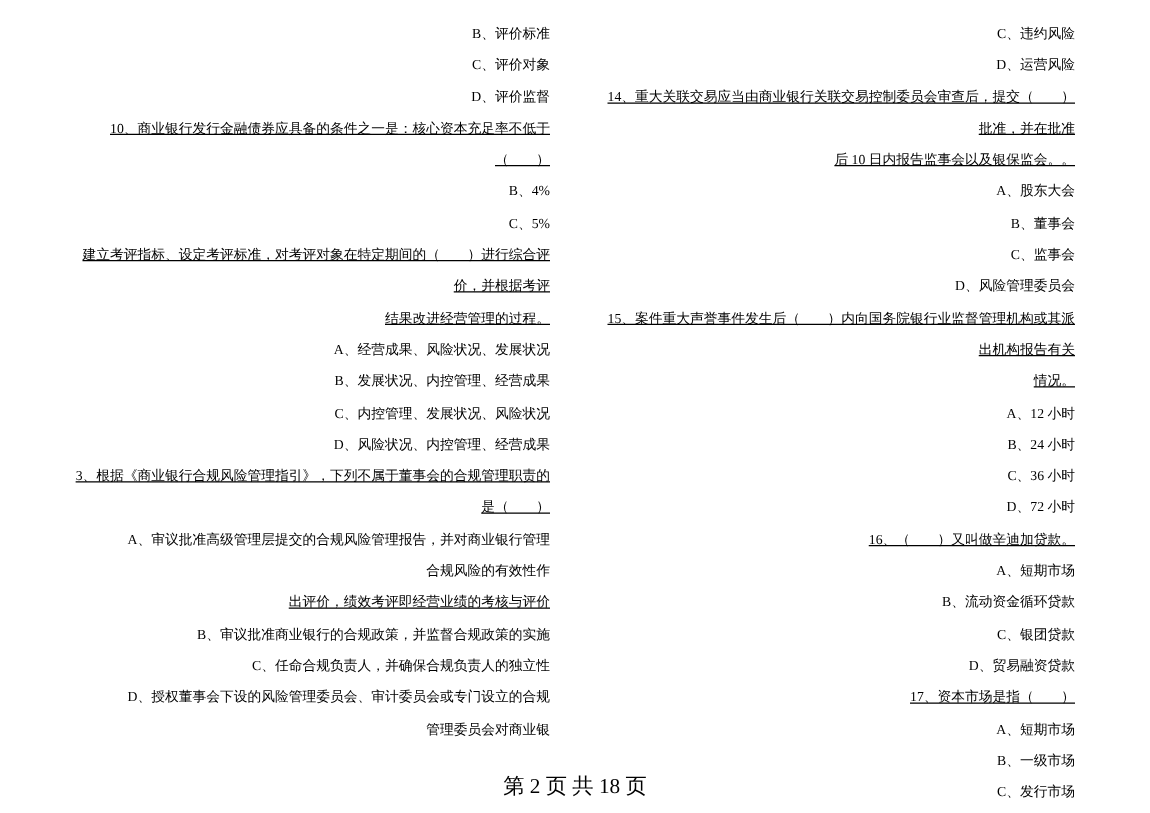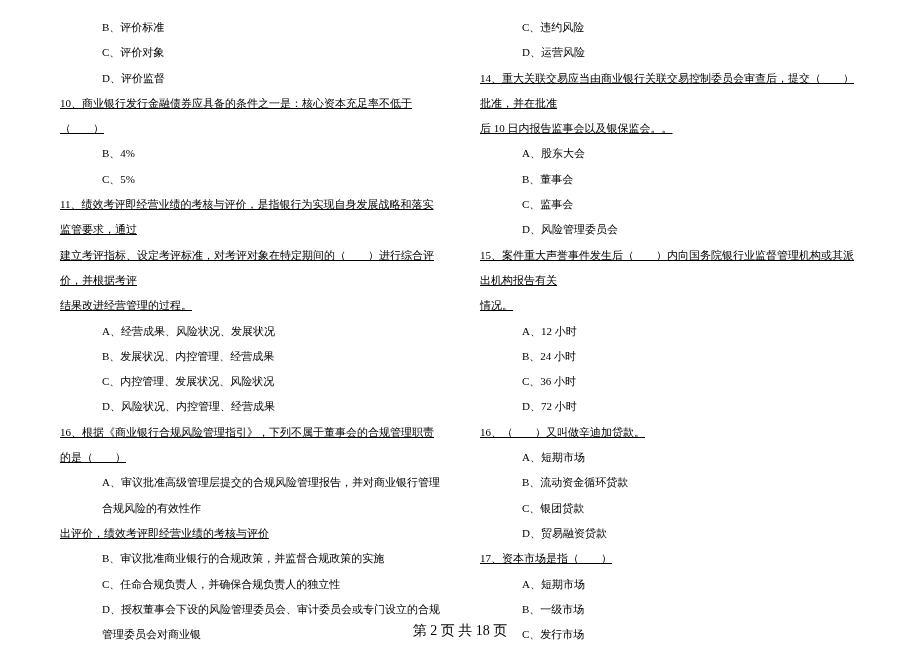--- a/index.html
+++ b/index.html
@@ -14,52 +14,52 @@
       overflow: hidden;
     }
     .page {
       display: flex;
       padding: 15px 60px 0 60px;
       height: 610px;
     }
     .column {
       flex: 1;
       line-height: 2.3;
+      text-align: right;
     }
     .col-left { padding-right: 20px; }
     .col-right { padding-left: 20px; }
     .opt { padding-left: 42px; }
     .q { padding-left: 0; text-decoration: underline; }
     .footer {
       position: absolute;
       bottom: 10px;
       width: 920px;
       text-align: center;
-      font-size: 14px;
+      font-size: 17px;
     }
   </style>
 </head>
 <body>
 
 <div class="page">
   <div class="column col-left">
     <div class="opt">B、评价标准</div>
     <div class="opt">C、评价对象</div>
     <div class="opt">D、评价监督</div>
     <div class="q">10、商业银行发行金融债券应具备的条件之一是：核心资本充足率不低于（　　）</div>
     <div class="opt">B、4%</div>
     <div class="opt">C、5%</div>
-    <div class="q">11、绩效考评即经营业绩的考核与评价，是指银行为实现自身发展战略和落实监管要求，通过</div>
     <div class="q">建立考评指标、设定考评标准，对考评对象在特定期间的（　　）进行综合评价，并根据考评</div>
     <div class="q">结果改进经营管理的过程。</div>
     <div class="opt">A、经营成果、风险状况、发展状况</div>
     <div class="opt">B、发展状况、内控管理、经营成果</div>
     <div class="opt">C、内控管理、发展状况、风险状况</div>
     <div class="opt">D、风险状况、内控管理、经营成果</div>
-    <div class="q">16、根据《商业银行合规风险管理指引》，下列不属于董事会的合规管理职责的是（　　）</div>
+    <div class="q">3、根据《商业银行合规风险管理指引》，下列不属于董事会的合规管理职责的是（　　）</div>
     <div class="opt">A、审议批准高级管理层提交的合规风险管理报告，并对商业银行管理合规风险的有效性作</div>
     <div class="q">出评价，绩效考评即经营业绩的考核与评价</div>
     <div class="opt">B、审议批准商业银行的合规政策，并监督合规政策的实施</div>
     <div class="opt">C、任命合规负责人，并确保合规负责人的独立性</div>
     <div class="opt">D、授权董事会下设的风险管理委员会、审计委员会或专门设立的合规管理委员会对商业银</div>
 
   </div>
 
   <div class="column col-right">
     <div class="opt">C、违约风险</div>

